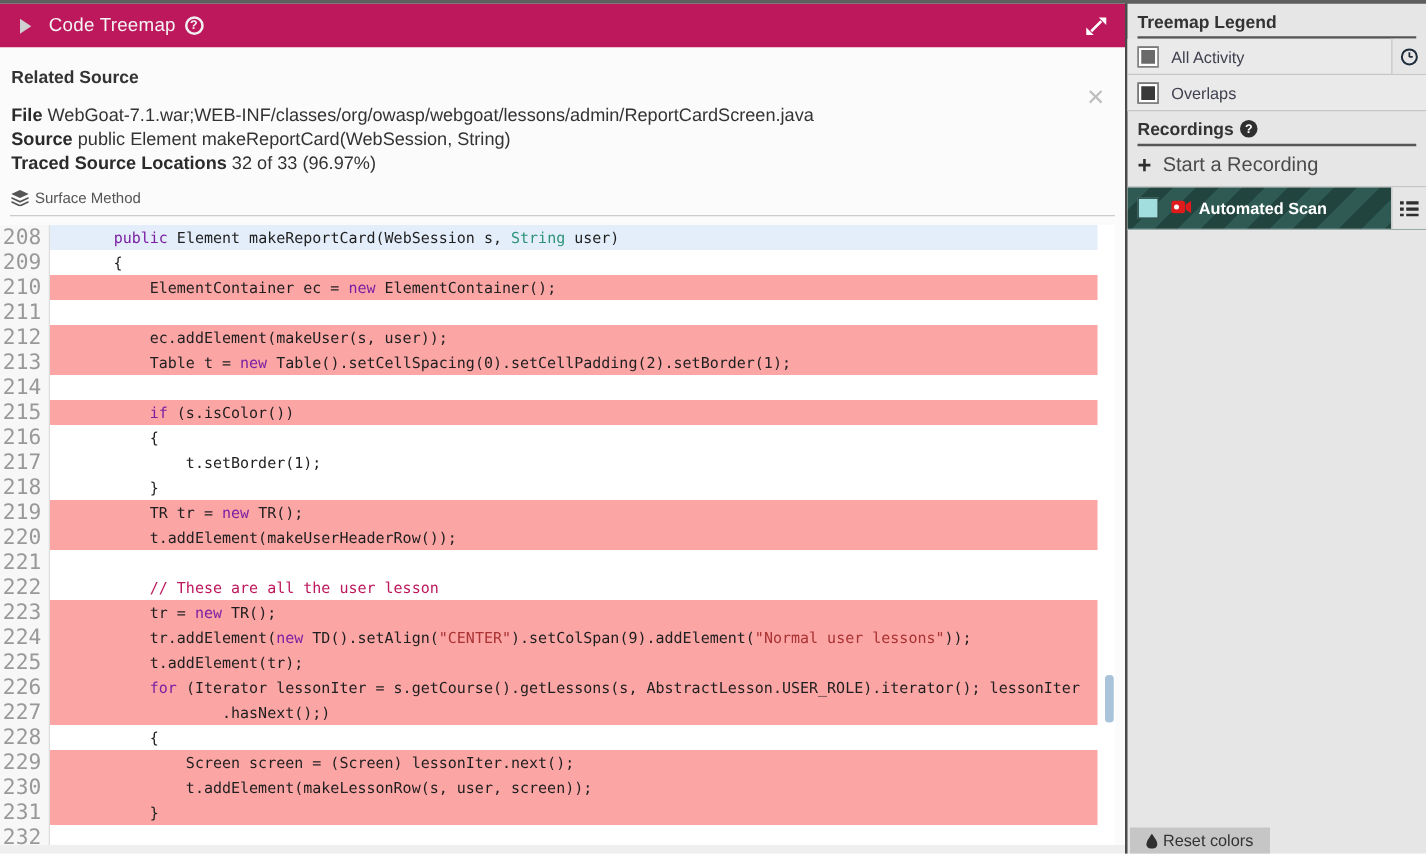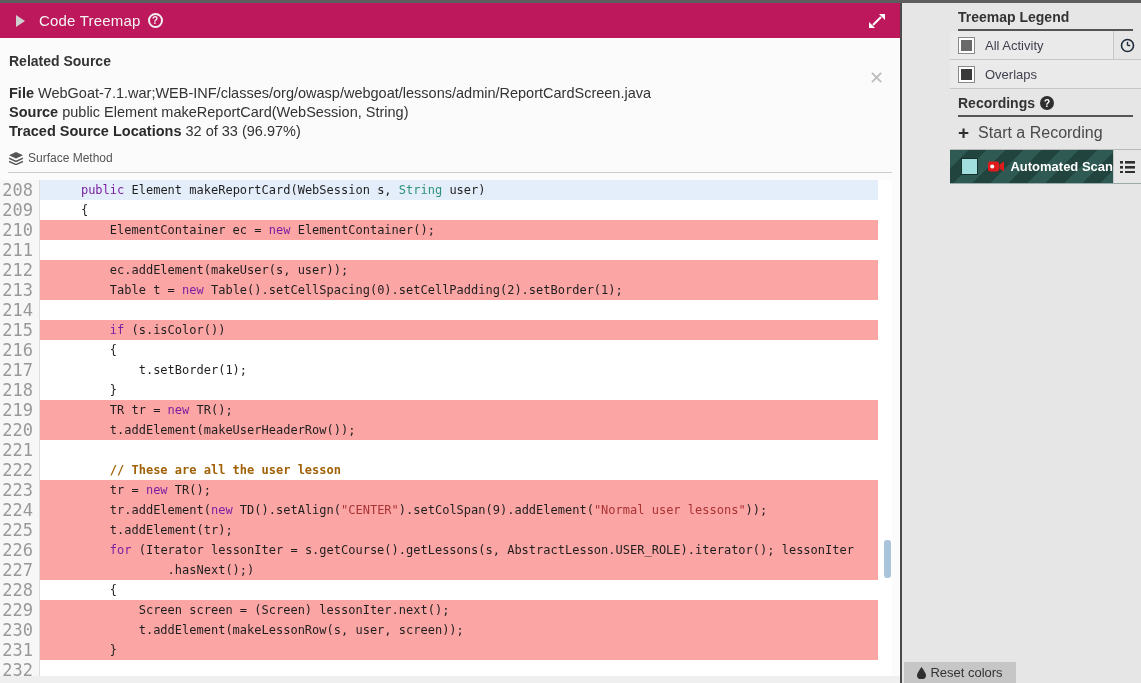--- a/index.html
+++ b/index.html
@@ -29,46 +29,46 @@
   .surface { position:absolute; left:9px; top:113px; font-size:12px; color:#555; display:flex; align-items:center; gap:5px; }
 
   .code-sep { position:absolute; left:8px; right:8px; top:134px; border-top:1px solid #ccc; }
 
   
   .code { position:absolute; left:0; top:142px; width:892px; height:496px; overflow:hidden; background:#fff;
           font-family:"DejaVu Sans Mono","Liberation Mono",monospace; font-size:12px; }
   .crow { display:flex; height:20px; line-height:20px; white-space:pre; }
   .ln { width:40px; flex:0 0 40px; background:#f7f7f7; border-right:1px solid #ddd; color:#999;
         text-align:right; padding-right:6px; font-size:17px; }
-  .cbody { flex:1; padding-left:12px; margin-right:14px; color:#1f1f1f; }
+  .cbody { flex:1; padding-left:22px; margin-right:14px; color:#1f1f1f; }
   .crow.bg-green .cbody { background:#fca5a5; }
   .crow.bg-blue  .cbody { background:#e4eefa; }
   .tok-kw { color:#7a1fa2; }
   .tok-type { color:#2e9379; }
   .tok-str { color:#aa3333; }
-  .tok-comment { color:#a16207;font-weight:bold; }
+  .tok-comment { color:#be185d; }
   .scroll-thumb { position:absolute; left:884px; top:502px; width:7px; height:38px; background:#a9c3da; border-radius:3px; }
 
   .bottom-strip { position:absolute; left:0; bottom:0; width:900px; height:7px; background:#efefef; }
 
   
   .sidebar { position:absolute; top:0; left:900px; width:241px; height:683px; background:#e6e6e6;
-             border-left:2px solid #4a4a4a; padding-top:3px;padding-left:48px; }
+             border-left:2px solid #4a4a4a; padding-top:3px; }
   .sb-header { margin:6px 8px 0 8px; padding-bottom:4px; border-bottom:2px solid #555;
                font-size:14px; font-weight:bold; color:#333; display:flex; align-items:center; gap:5px; }
   .help-dark { display:inline-flex; align-items:center; justify-content:center; width:14px; height:14px;
       background:#2f2f2f; border-radius:50%; color:#fff; font-size:10px; font-weight:bold; }
   .sb-row { display:flex; align-items:stretch; border-bottom:1px solid #c6c6c6; background:#eaeaea; min-height:29px; }
   .rec-main { flex:1; display:flex; align-items:center; padding-left:8px; gap:10px; }
   .rec-trail { flex:0 0 28px; display:flex; align-items:center; justify-content:center; border-left:1px solid #c6c6c6; background:#e6e6e6; }
   .swatch { width:17px; height:17px; border:1px solid #8a8a8a; box-shadow:inset 0 0 0 2px #fff; flex:0 0 17px; }
   .sb-label { font-size:13px; color:#40414f; }
   .sb-row.selected { min-height:34px; border-bottom:1px solid #9aa; }
   .sb-row.selected .rec-main {
-      background:repeating-linear-gradient(135deg,#2e5a53 0 13px,#22443e 13px 26px);justify-content:flex-end; }
+      background:repeating-linear-gradient(135deg,#2e5a53 0 13px,#22443e 13px 26px); }
   .sb-row.selected .sb-label { color:#fff; font-weight:bold; }
   .sb-row.selected .swatch { border-color:#16302c; box-shadow:none; }
   .cam { display:inline-block; margin-right:-4px; }
   .start-row { display:flex; align-items:center; gap:9px; padding:7px 8px; border-bottom:1px solid #b9b9b9; cursor:pointer; }
   .start-plus { font-size:19px; font-weight:bold; color:#2f2f2f; line-height:16px; }
   .start-label { font-size:16px; color:#4a4a4a; }
   .reset-btn { position:absolute; left:2px; bottom:0; width:112px; height:21px; background:#c6c6c6; border:none;
                font-family:"Liberation Sans",sans-serif; font-size:13px; color:#333; display:flex;
                align-items:center; justify-content:center; gap:4px; cursor:pointer; }
 </style>

